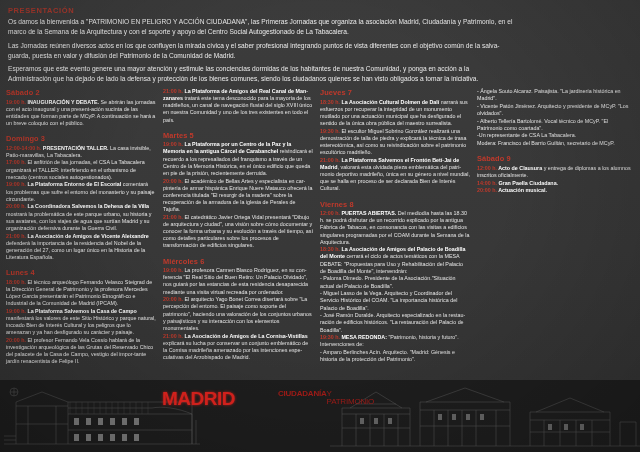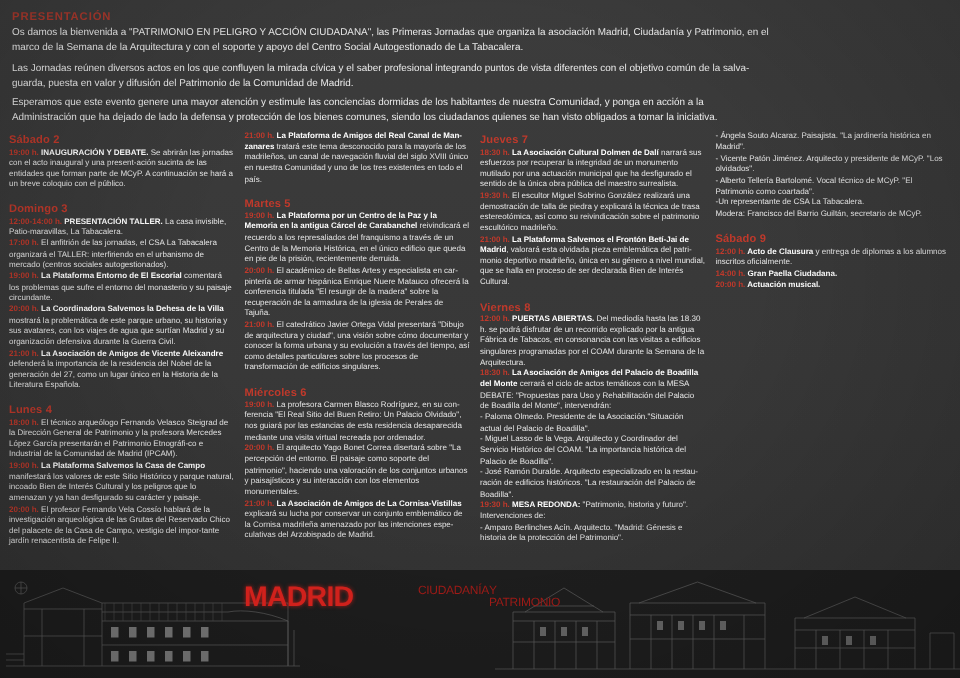--- a/index.html
+++ b/index.html
@@ -95,21 +95,21 @@
     display:flex;flex-direction:row;
     justify-content:center;
     z-index:3;
   }
   .logo .l1{
     color:#d0211c;font-weight:bold;font-size:19px;
     line-height:17px;letter-spacing:-.5px;
     text-shadow:0 0 3px rgba(208,33,28,.8);
   }
   .logo .l2{
-    color:#9e1b17;font-weight:normal;font-size:8px;
+    color:#9e1b17;font-weight:bold;font-size:8px;
     line-height:8px;letter-spacing:-.2px;
     filter:blur(.5px);
     margin-left:43px;
   }
   .logo .l3{
     color:#9e1b17;font-weight:normal;font-size:8px;
     line-height:8px;letter-spacing:-.2px;
     filter:blur(.5px);
   }
   .vignette{

